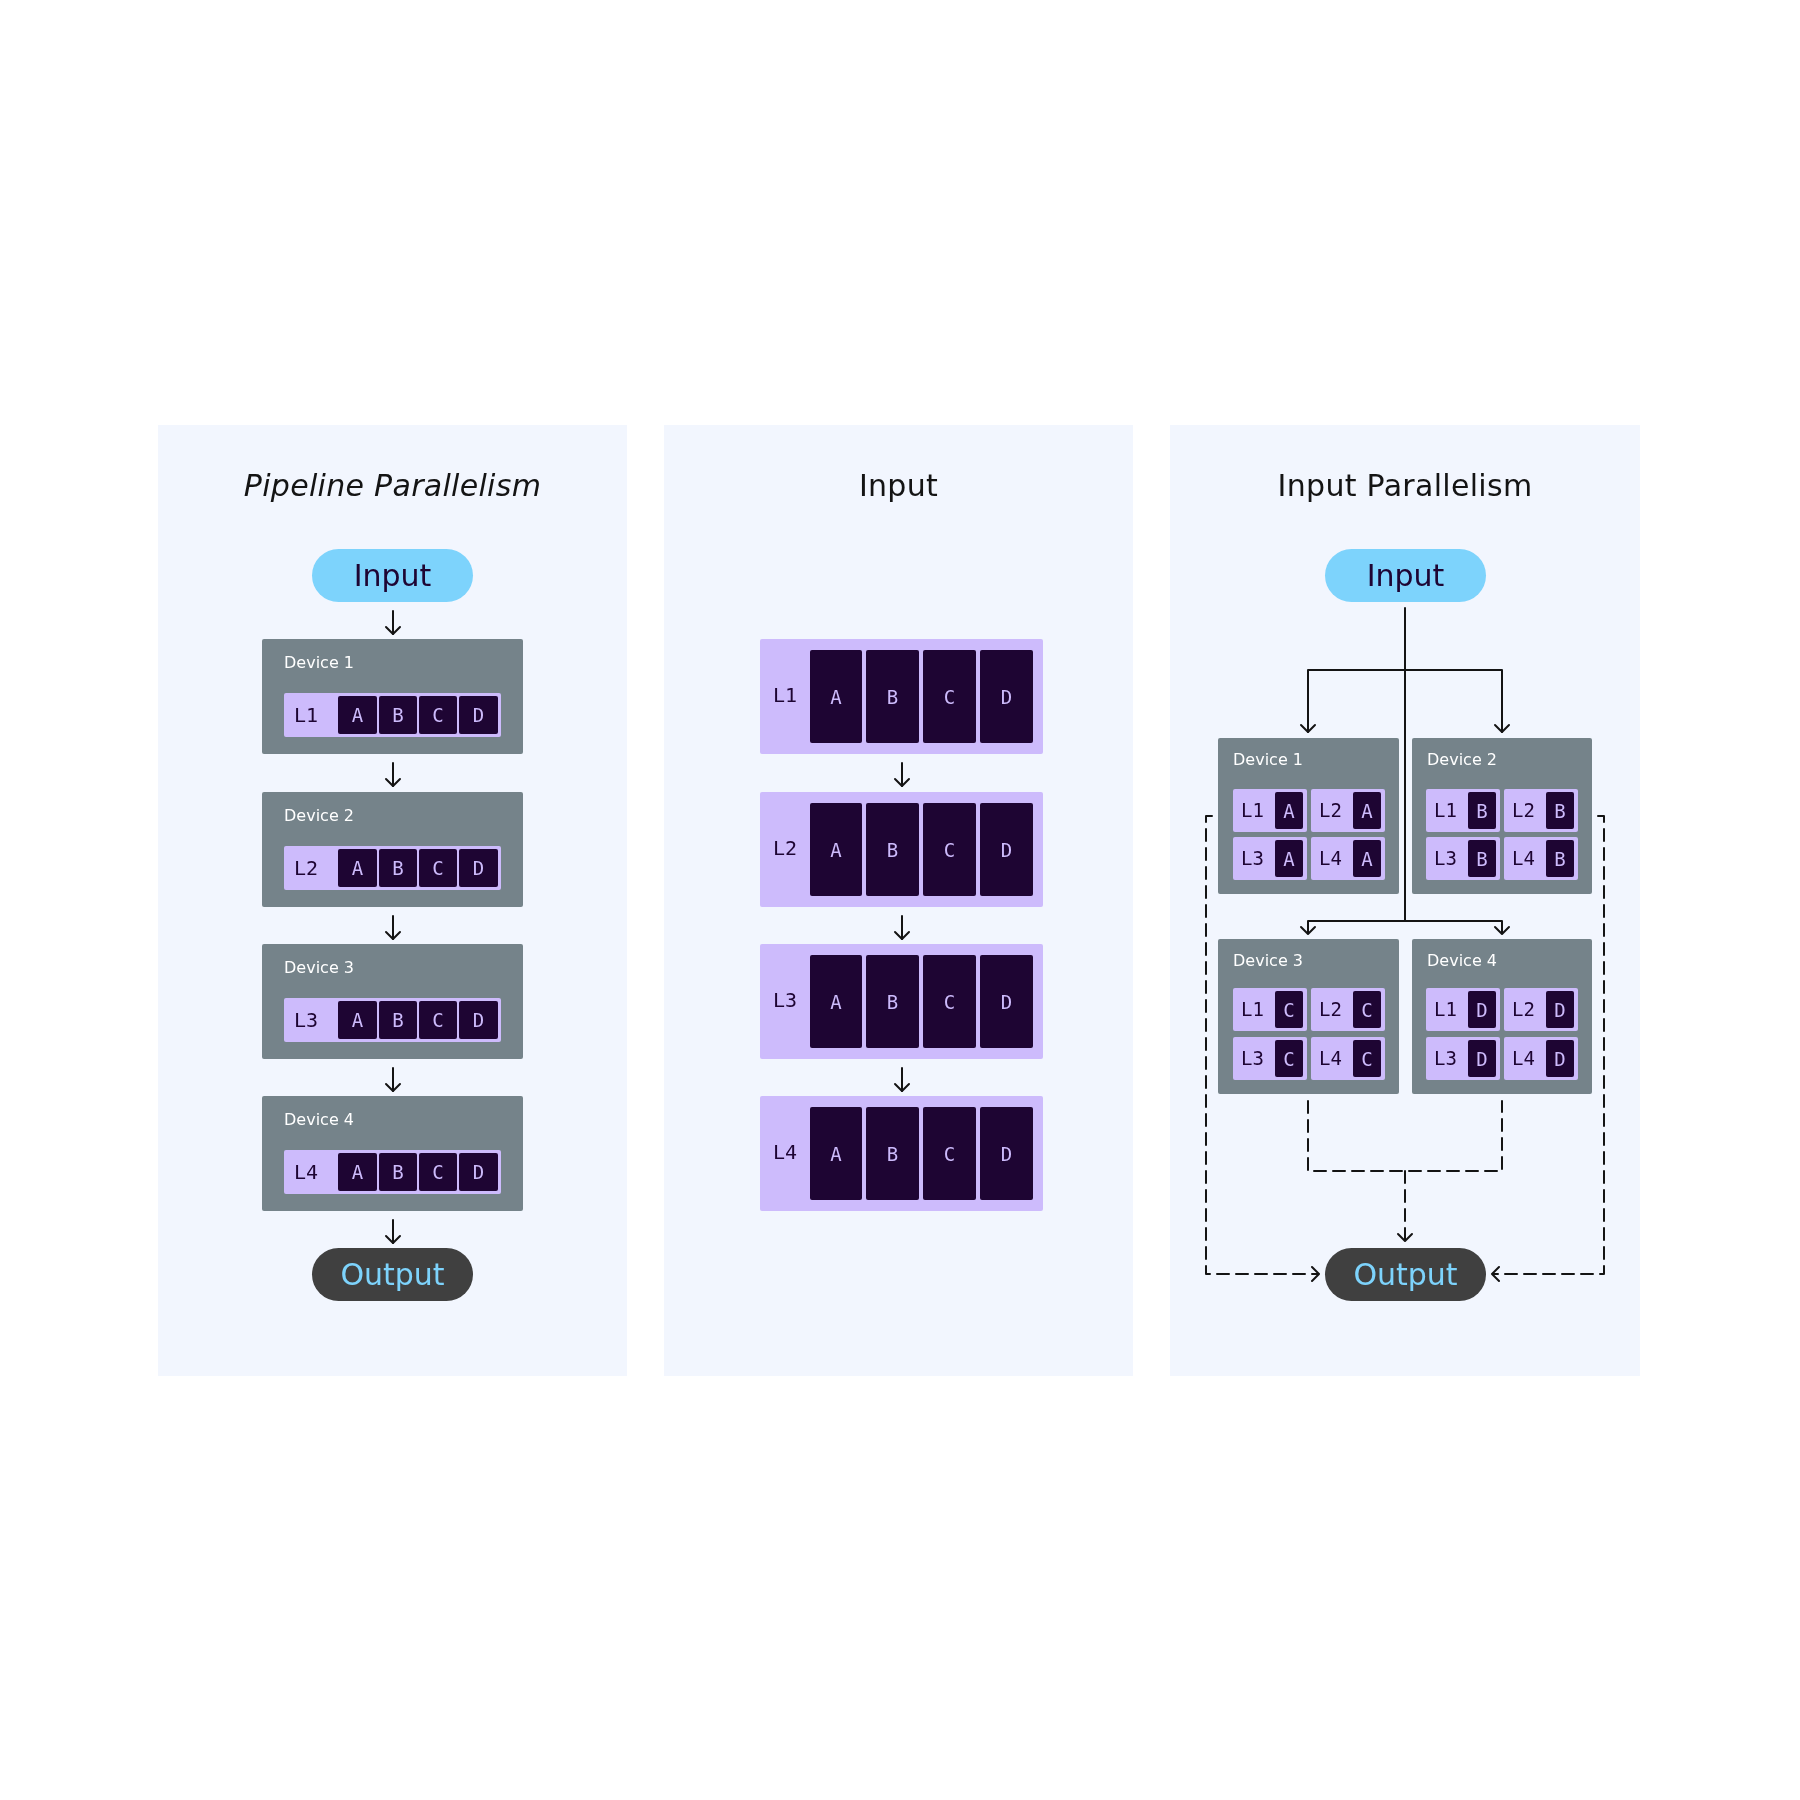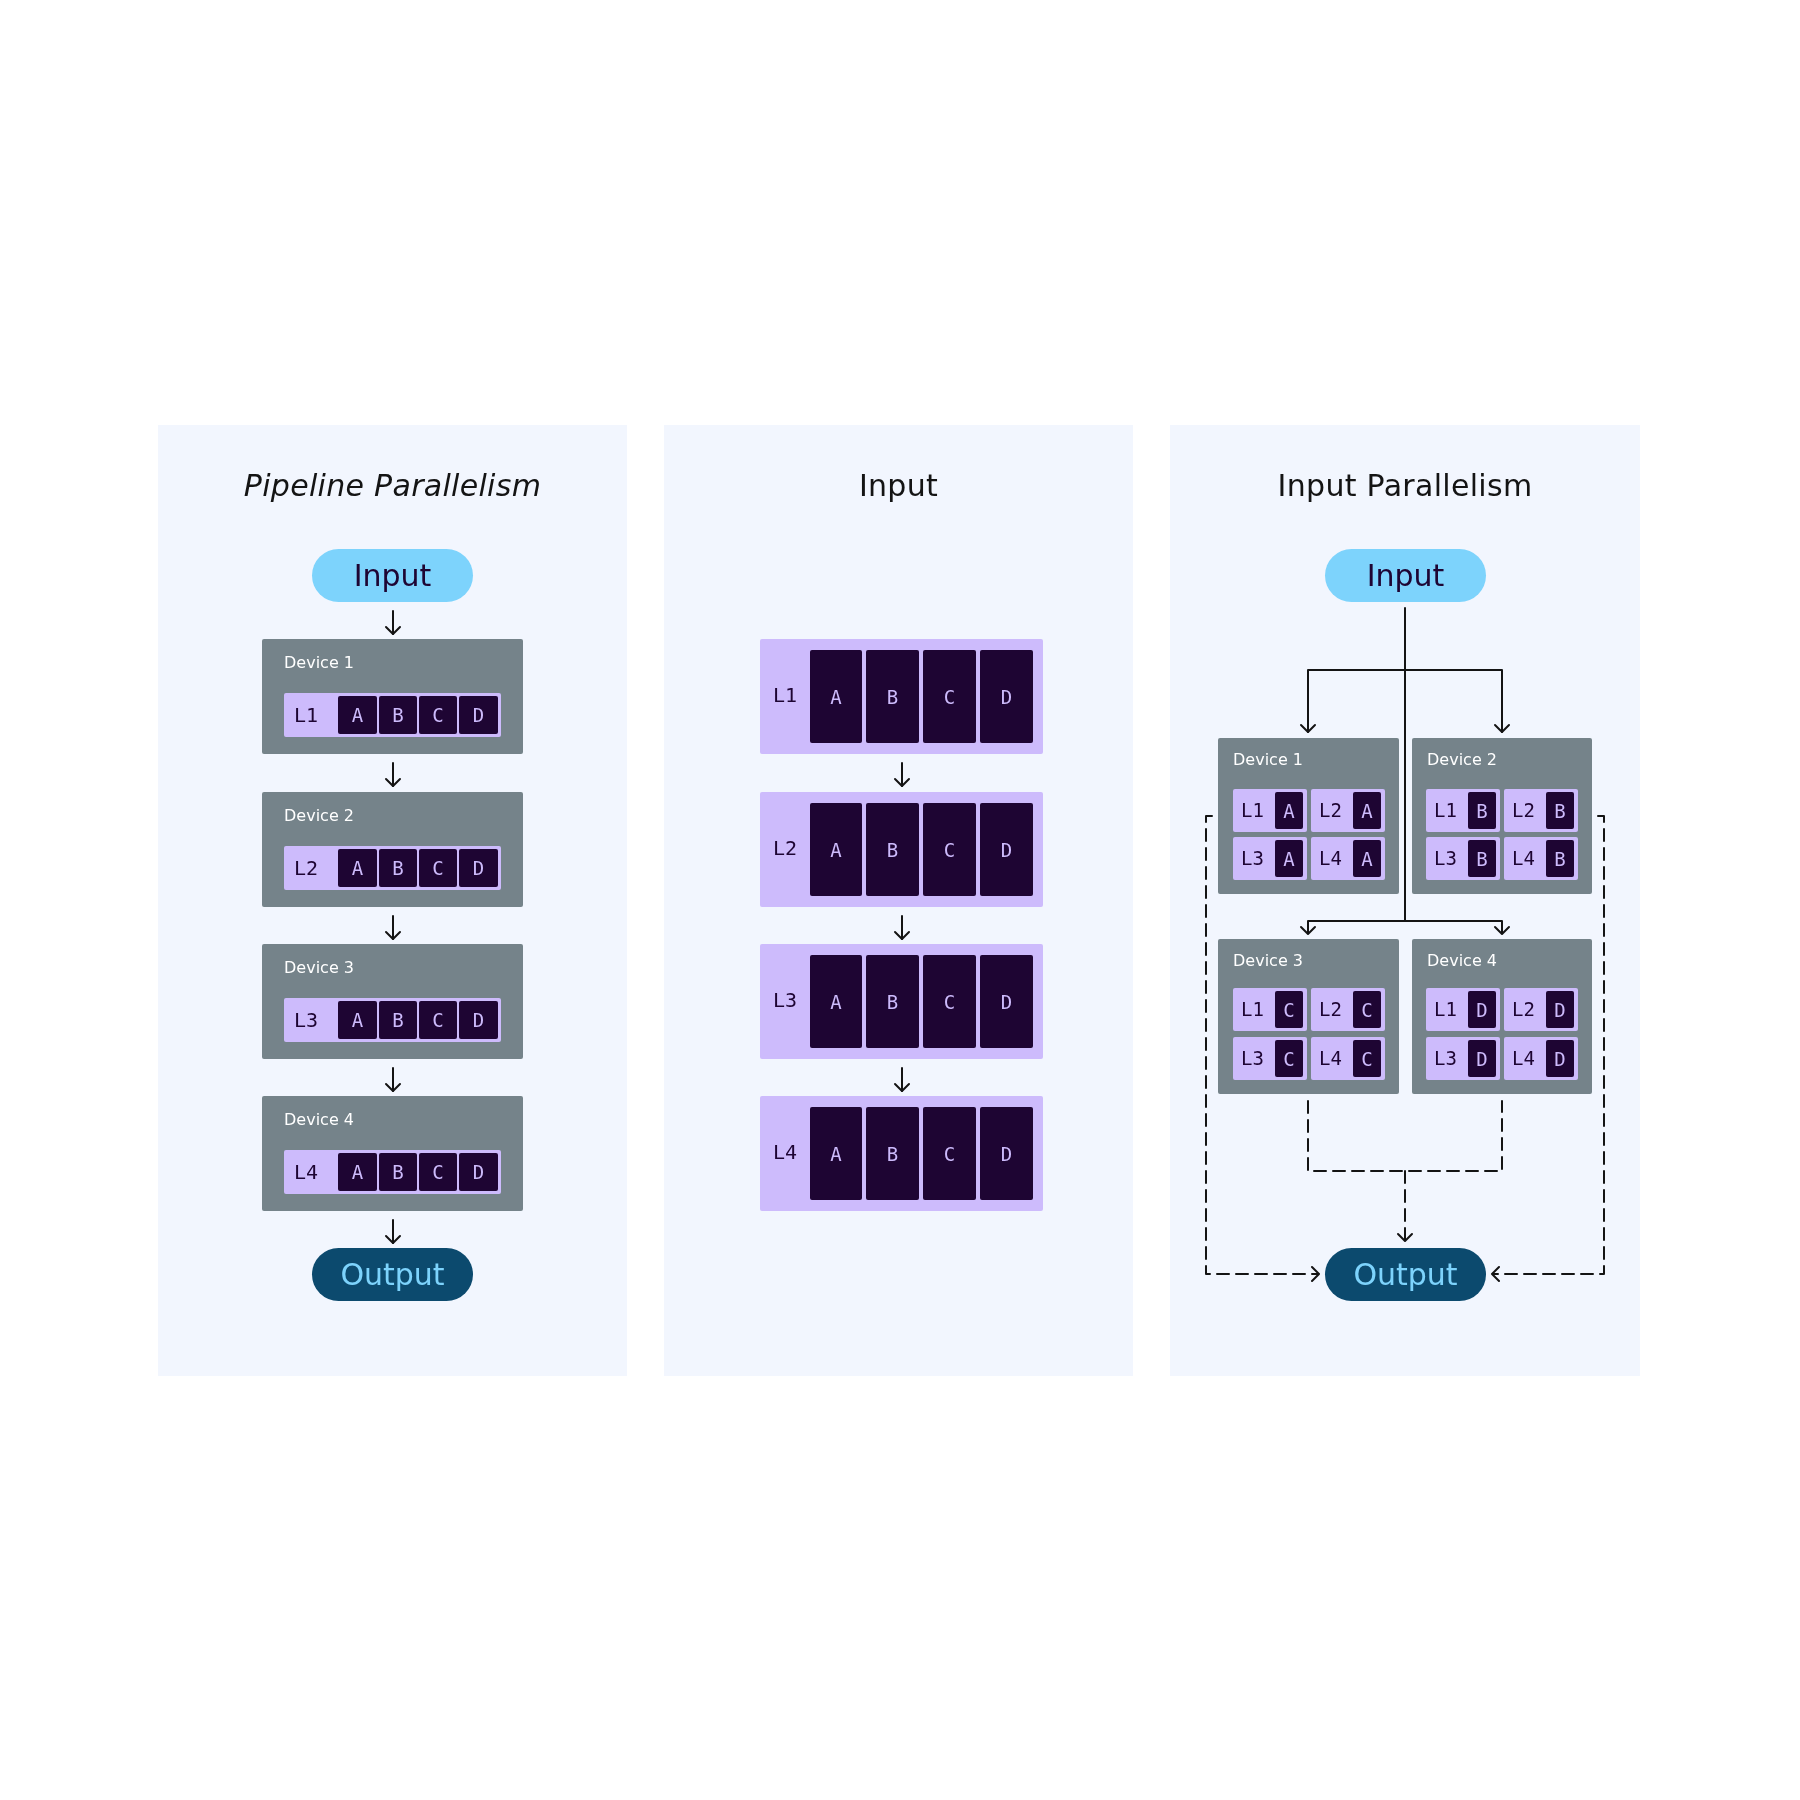--- a/index.html
+++ b/index.html
@@ -5,21 +5,21 @@
   html, body { margin:0; padding:0; }
   body { width:1800px; height:1800px; background:#ffffff; position:relative; overflow:hidden;
          font-family:"DejaVu Sans", sans-serif; }
   .panel { position:absolute; top:425px; height:951px; background:#f2f6fe; }
   .panel-title { position:absolute; left:0; right:0; top:468px; text-align:center;
                  font-size:30px; color:#141414; letter-spacing:0.3px; }
   .abs { position:absolute; }
   .pill { position:absolute; width:161px; height:53px; border-radius:27px; display:flex;
           align-items:center; justify-content:center; font-size:30px; }
   .pill-input { background:#7dd3fc; color:#1e0533; }
-  .pill-output { background:#0c4a6e; color:#7dd3fc; }
+  .pill-output { background:#404040; color:#7dd3fc; }
   .device { position:absolute; background:#75838a; border-radius:2px; }
   .device-label { position:absolute; left:22px; top:14px; color:#ffffff; font-size:16px; }
   .strip { position:absolute; background:#cdbbfc; border-radius:2px; }
   .strip-label { position:absolute; font-size:20px; color:#1e0533; font-family:"DejaVu Sans Mono", monospace; }
   .cell { position:absolute; background:#1e0533; color:#cdbbfc; border-radius:2px; display:flex;
           align-items:center; justify-content:center; font-size:19px; font-family:"DejaVu Sans Mono", monospace; }
   .mini { position:absolute; width:74px; height:43px; background:#cdbbfc; border-radius:2px; }
   .mini .strip-label { left:8px; top:10px; font-size:19px; }
   .mini .cell { left:42px; top:3px; width:28px; height:37px; }
   svg.overlay { position:absolute; left:0; top:0; }

